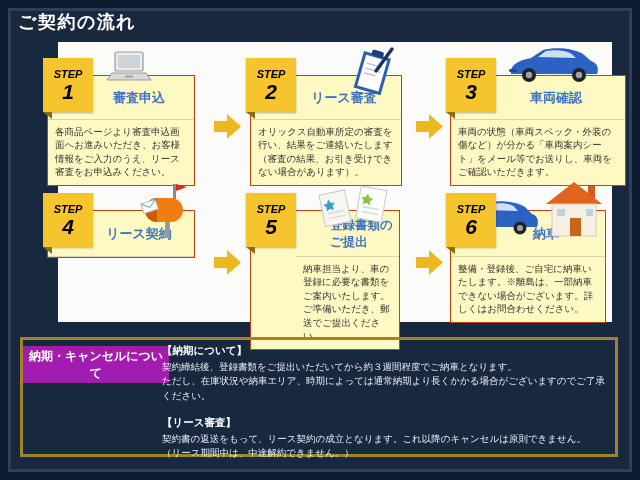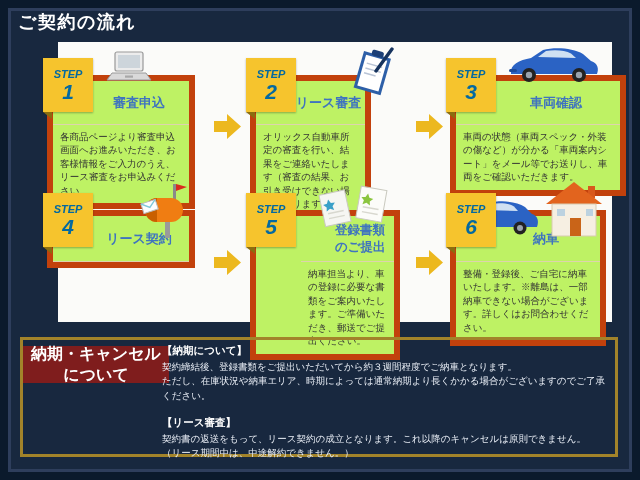--- a/index.html
+++ b/index.html
@@ -5,42 +5,42 @@
   html,body{margin:0;padding:0;background:#0b1a2c;}
   #screen{position:relative;width:640px;height:480px;background:#18283f;
     font-family:"Liberation Sans",sans-serif;overflow:hidden;}
   #screen .frame{position:absolute;inset:0;border:8px solid #0b1a2c;
     box-shadow:inset 0 0 0 3px #2e3e5c;pointer-events:none;z-index:10;}
   .page-title{position:absolute;left:18px;top:10px;color:#ffffff;font-size:18px;
     font-weight:bold;letter-spacing:1.5px;z-index:3;}
   .panel{position:absolute;left:58px;top:42px;width:554px;height:280px;background:#fbfbf9;}
 
   .step{position:absolute;z-index:2;}
-  .box{position:relative;border:6px solid #c2410c;background:#bef264;box-sizing:border-box;}
+  .box{position:relative;border:1px solid #c2410c;background:#fef9c3;box-sizing:border-box;}
   .title-row{display:flex;align-items:center;justify-content:center;
     border-bottom:1px solid #ddd3ad;color:#3f74bf;font-weight:bold;font-size:13px;
     padding-left:36px;box-sizing:border-box;}
   .r1 .title-row{height:44px;} .r2 .title-row{height:46px;}
   .desc{padding:5px 7px 6px;font-size:9.5px;line-height:1.42;color:#333333;text-align:left;}
 
   .badge{position:absolute;left:-4px;top:-17px;width:50px;height:54px;background:#f6c42d;
-    color:#0369a1;display:flex;flex-direction:column;align-items:center;justify-content:center;
+    color:#000000;display:flex;flex-direction:column;align-items:center;justify-content:center;
     z-index:4;box-shadow:0 1px 2px rgba(0,0,0,.3);}
   .badge .s{font-size:11px;font-weight:bold;font-style:italic;line-height:1;}
   .badge .n{font-size:21px;font-weight:bold;font-style:italic;line-height:1;margin-top:1px;}
   .badge::after{content:"";position:absolute;left:0;bottom:-7px;width:0;height:0;
     border-top:7px solid #8a6d10;border-left:9px solid transparent;}
 
   .icon{position:absolute;z-index:3;}
   .arrow{position:absolute;width:27px;height:25px;z-index:2;}
 
   .bbox{position:absolute;left:20px;top:337px;width:598px;height:120px;
     border:3px solid #a2832a;box-sizing:border-box;z-index:2;}
-  .bbadge{position:absolute;left:23px;top:346px;width:146px;height:37px;background:#7f1d1d;
-    color:#ffffff;font-weight:bold;font-size:16px;display:flex;align-items:center;
+  .bbadge{position:absolute;left:23px;top:346px;width:146px;height:37px;background:#a21caf;
+    color:#ffffff;font-weight:bold;font-size:12px;display:flex;align-items:center;
     justify-content:center;z-index:3;text-align:center;font-family:Liberation Serif, serif;}
   .btext{position:absolute;left:162px;top:344px;width:452px;color:#e9eef6;z-index:3;}
   .bhead{font-size:10.5px;font-weight:bold;color:#ffffff;margin:0 0 2px;}
   .bline{font-size:9.5px;line-height:1.5;margin:0;}
   .bsec2{margin-top:13px;}
 </style>
 </head>
 <body>
 
 <div id="screen">
@@ -80,21 +80,21 @@
           <rect x="12" y="7" width="28" height="38" fill="#2d5fa8"></rect>
           <rect x="15" y="10" width="22" height="32" fill="#ffffff"></rect>
           <line x1="18" y1="18" x2="34" y2="18" stroke="#b9c4d6" stroke-width="1.5"></line>
           <line x1="18" y1="23" x2="34" y2="23" stroke="#b9c4d6" stroke-width="1.5"></line>
           <line x1="18" y1="28" x2="30" y2="28" stroke="#b9c4d6" stroke-width="1.5"></line>
           <rect x="20" y="3" width="12" height="6" rx="2" fill="#1b3f77"></rect>
         </g>
         <line x1="46" y1="2" x2="30" y2="24" stroke="#16335e" stroke-width="3.4" stroke-linecap="round"></line>
       </svg>
     </span>
-    <div class="box" style="width:121px;">
+    <div class="box" style="width:152px;">
       <div class="title-row">リース審査</div>
       <div class="desc">オリックス自動車所定の審査を行い、結果をご連絡いたします（審査の結果、お引き受けできない場合があります）。</div>
     </div>
   </div>
 
   <div class="step r1" style="left:450px;top:75px;width:156px;">
     <div class="badge">
       <span class="s">STEP</span>
       <span class="n">3</span>
     </div>

